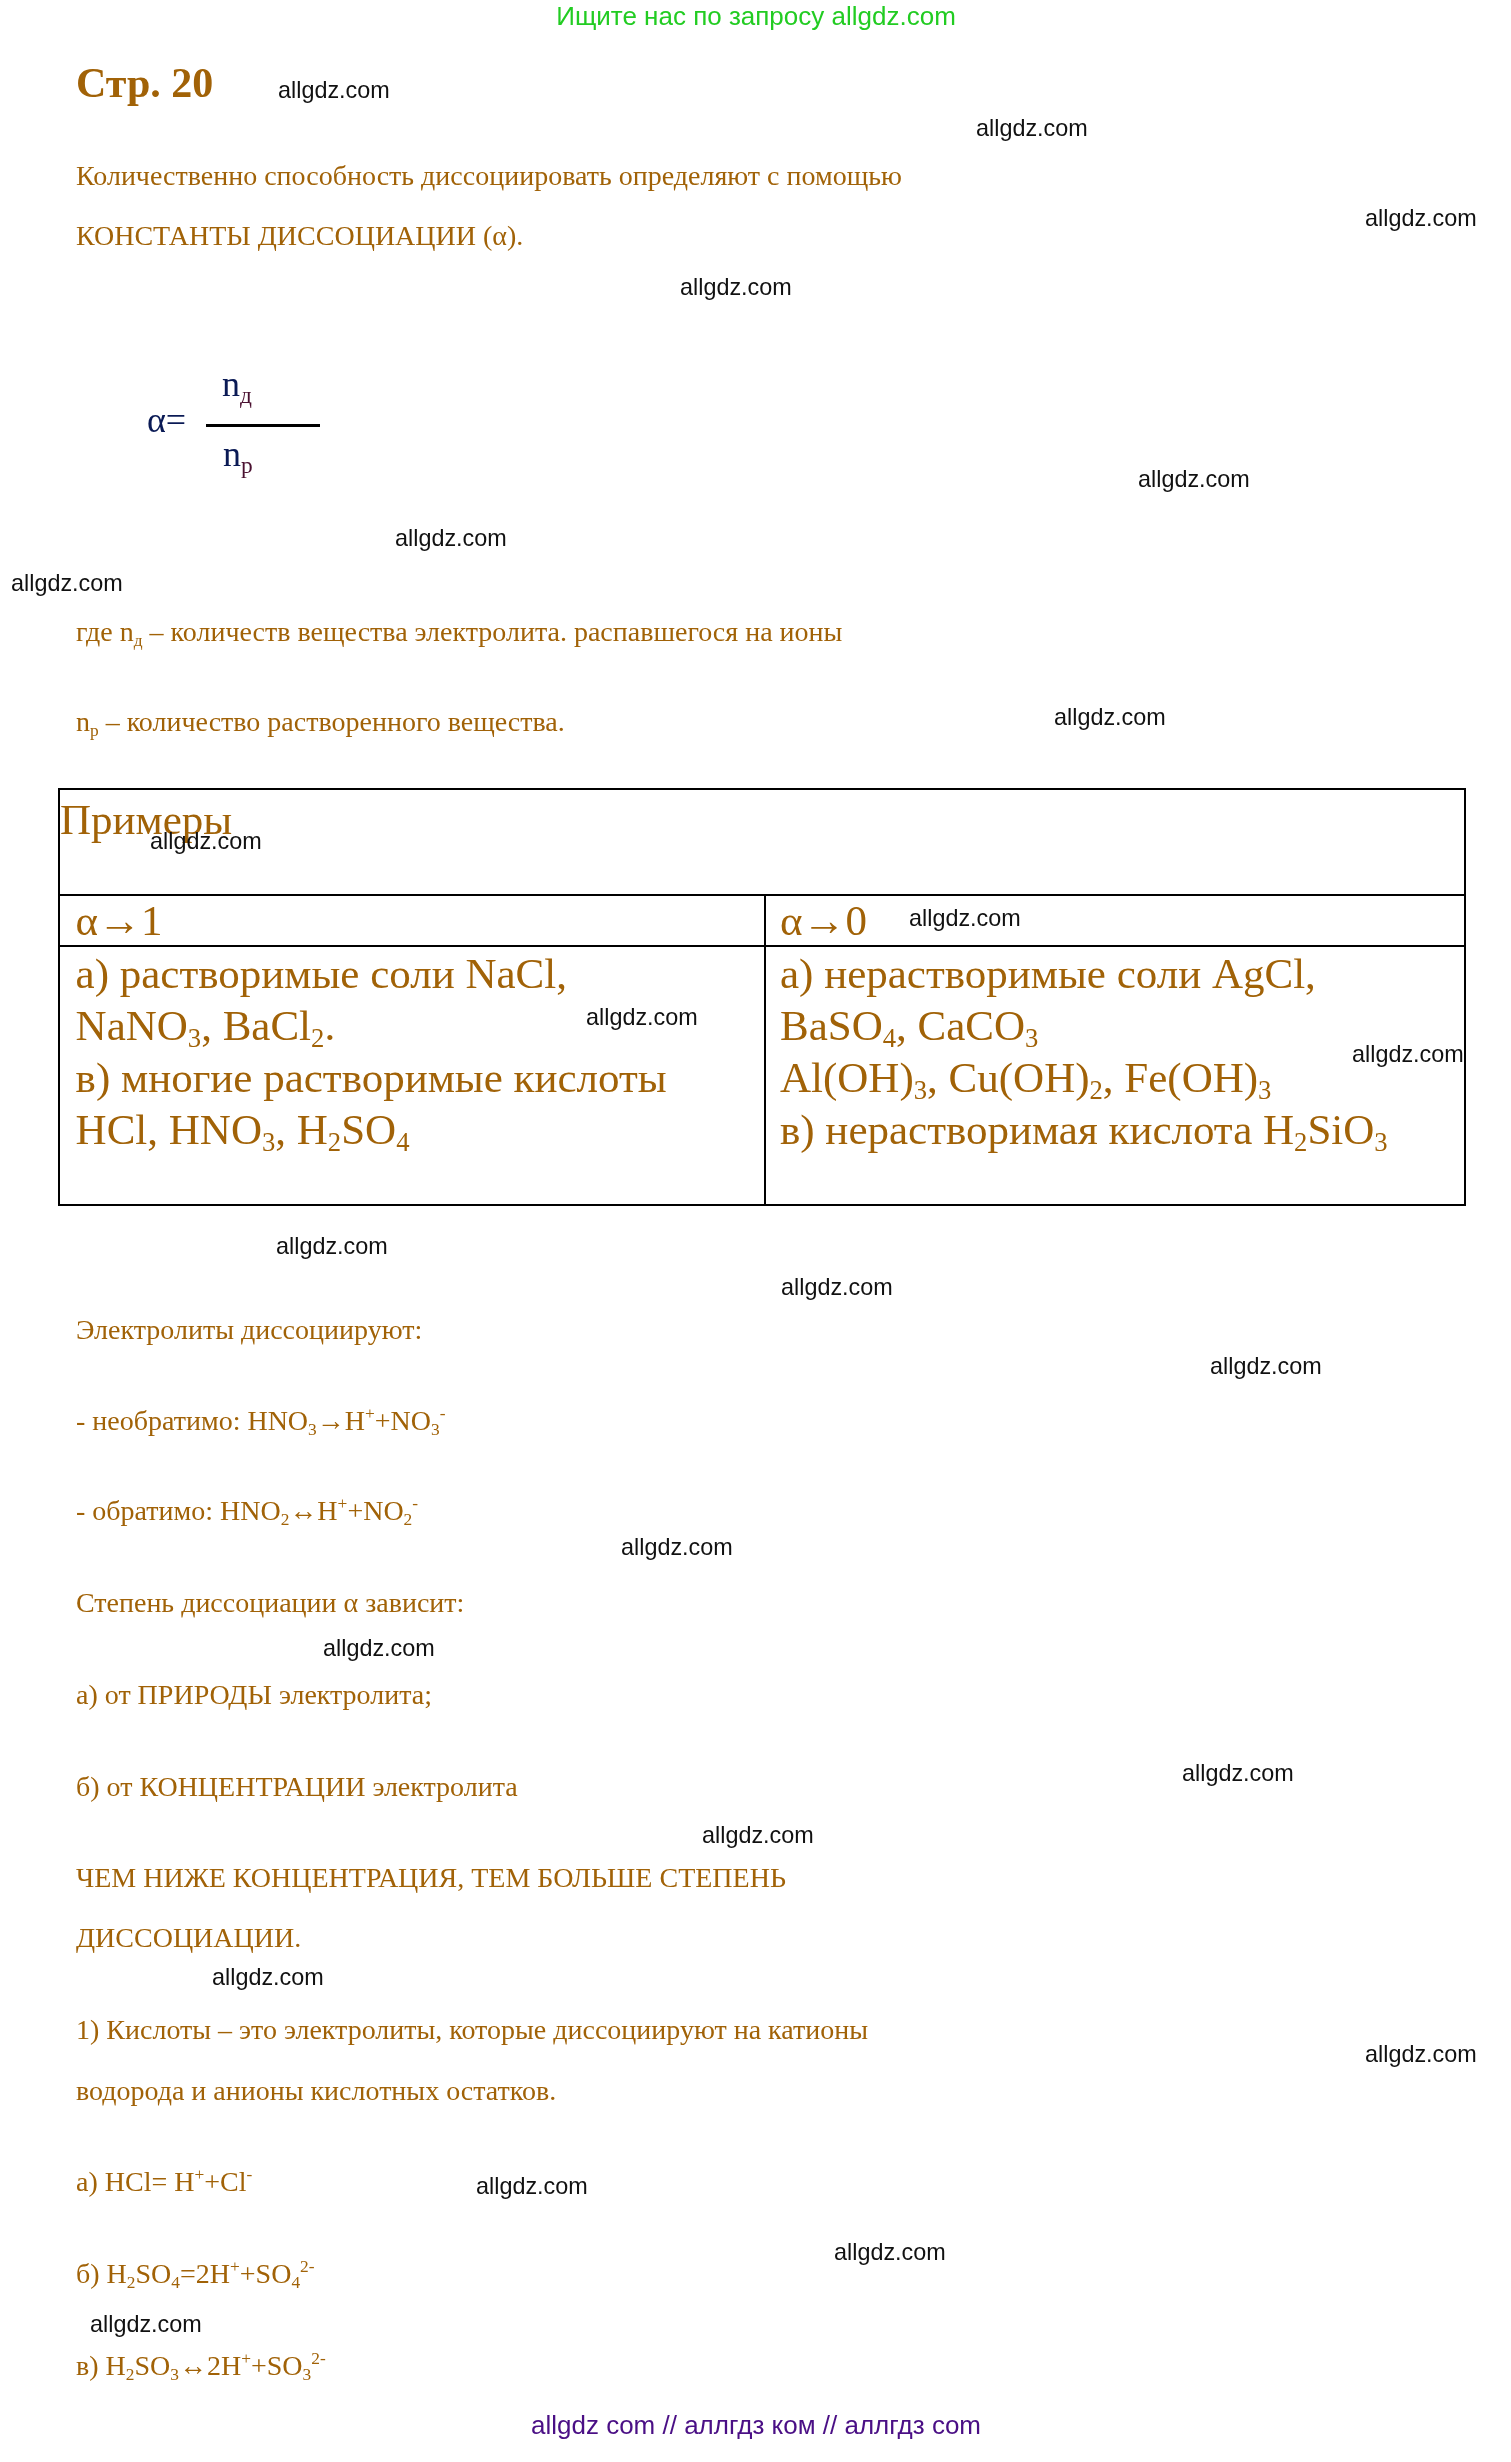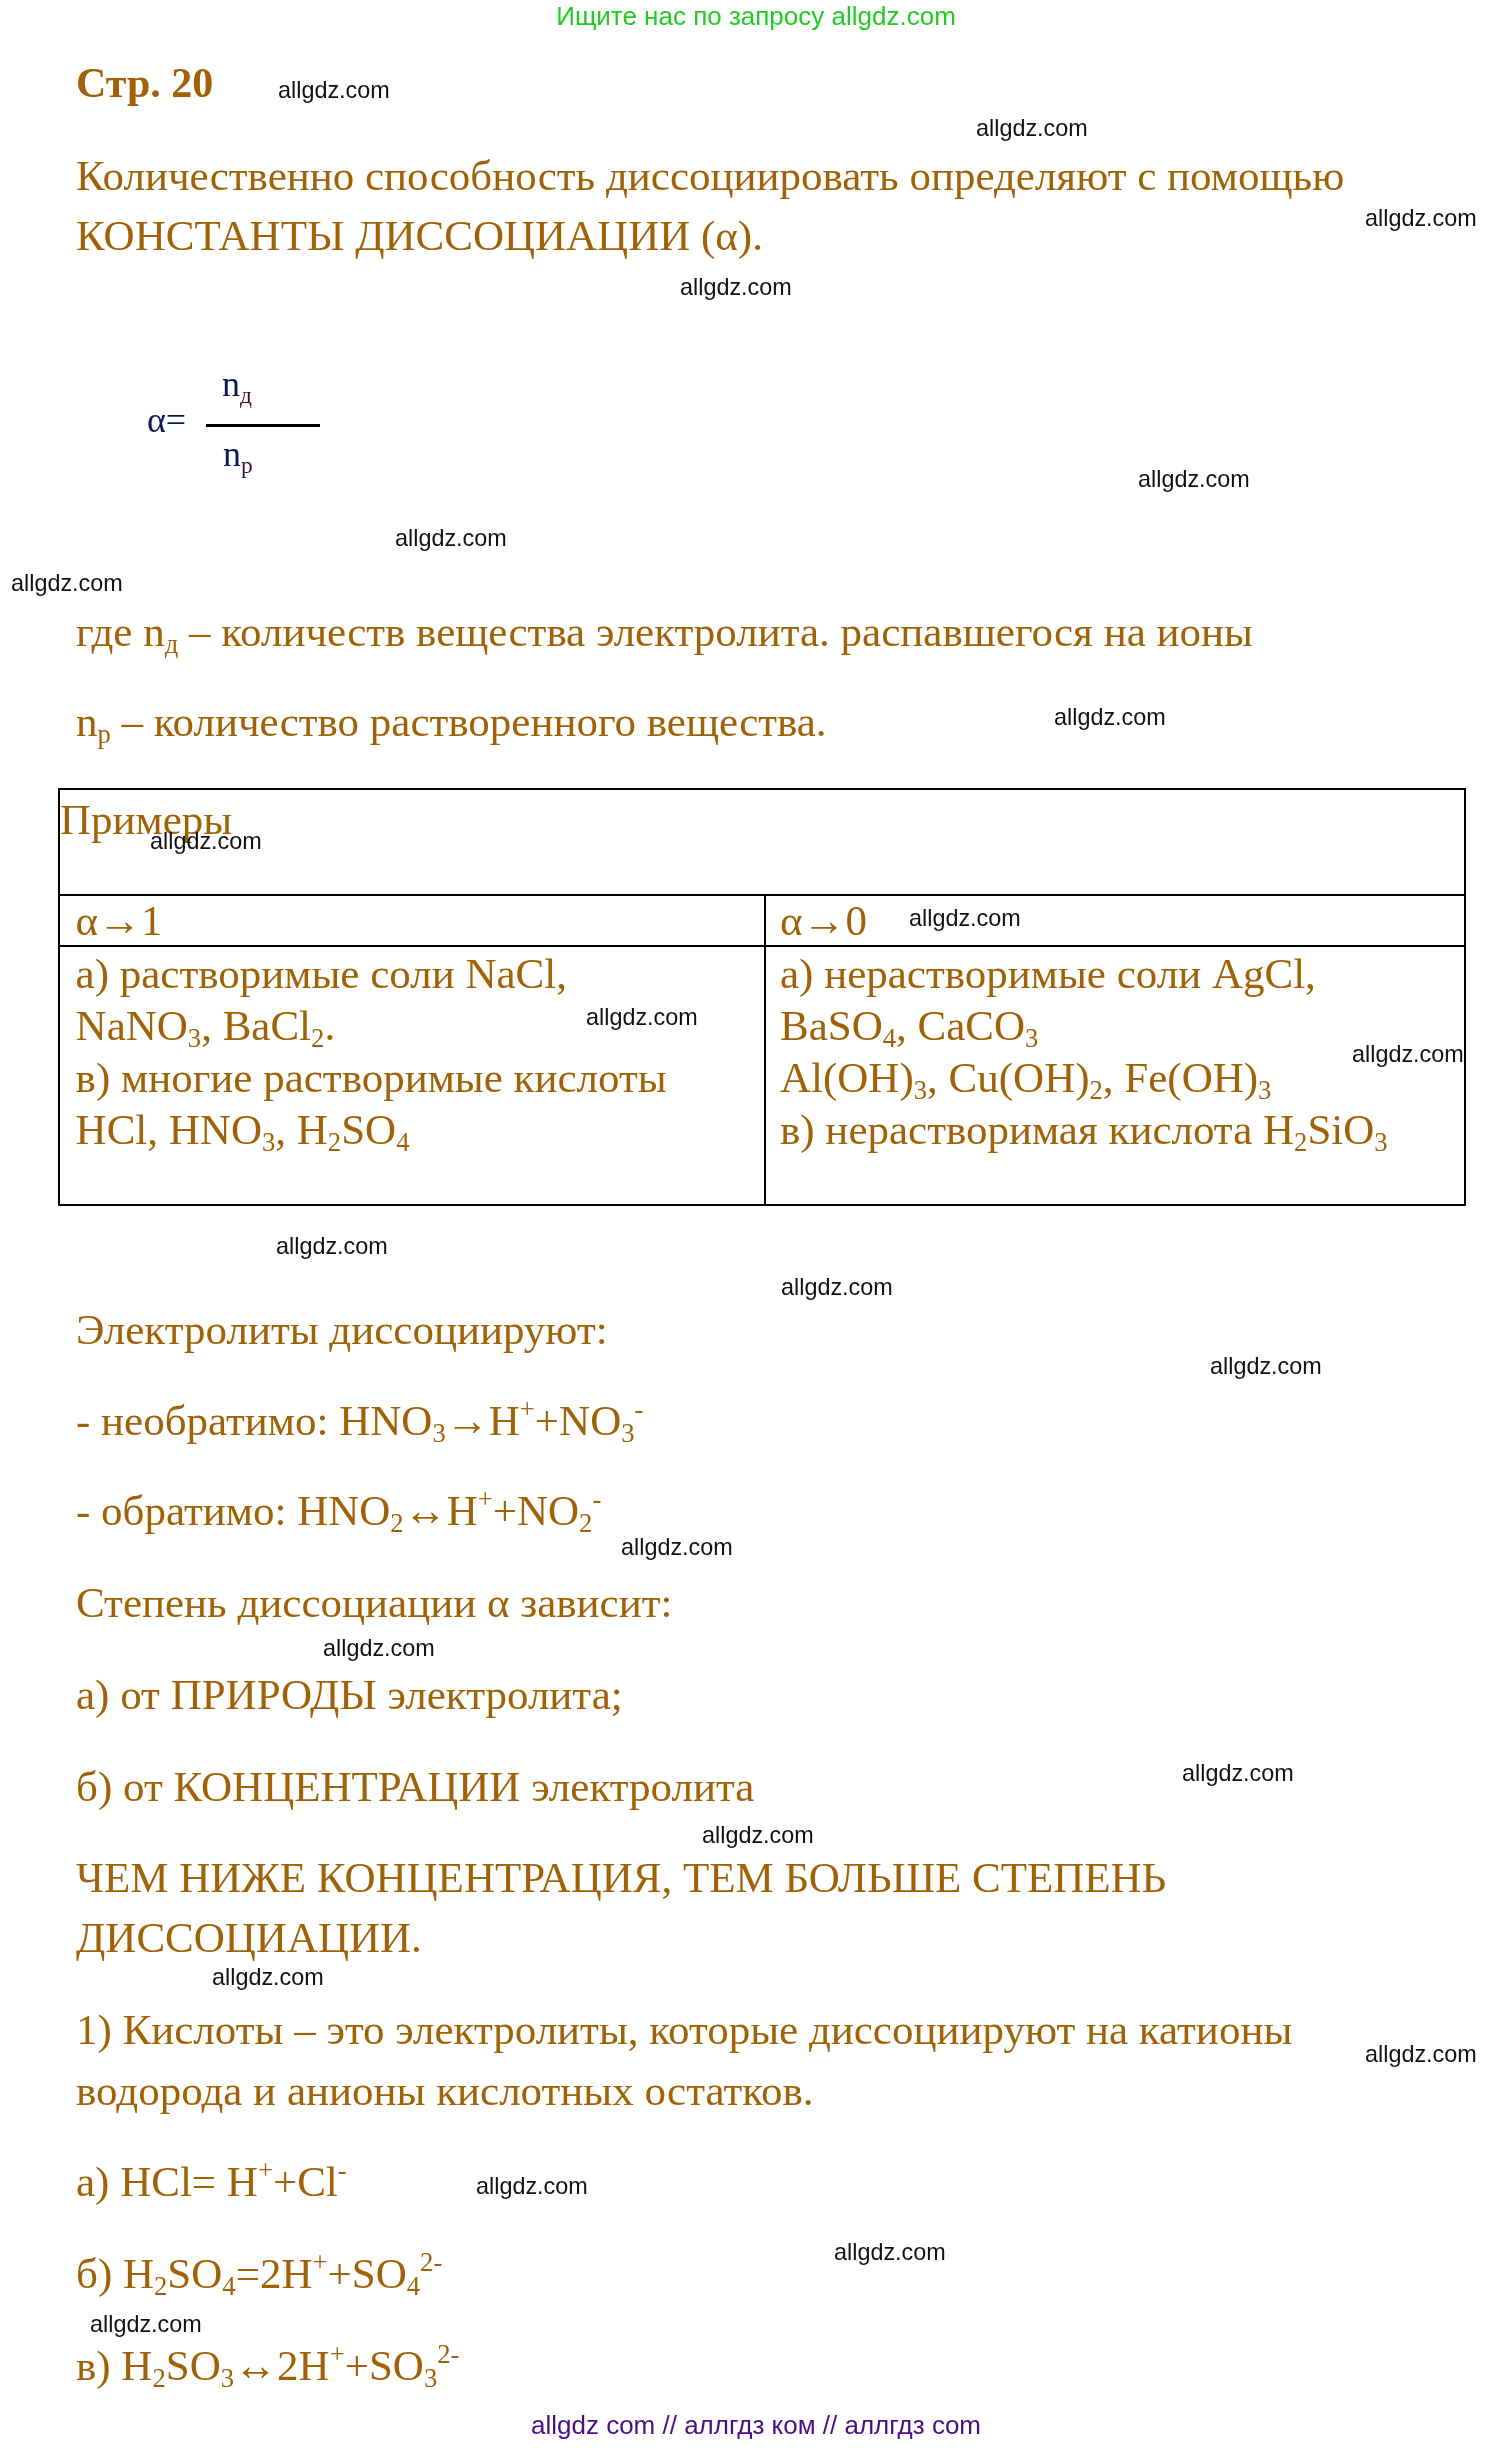--- a/index.html
+++ b/index.html
@@ -5,21 +5,21 @@
   html, body { margin: 0; padding: 0; background: #ffffff; }
   body { width: 1512px; height: 2462px; position: relative; overflow: hidden; }
   .serif { font-family: "Liberation Serif", "DejaVu Serif", serif; color: #a16207; }
   .sans  { font-family: "Liberation Sans", "DejaVu Sans", sans-serif; }
   .abs { position: absolute; white-space: nowrap; }
 
   .top-banner { left: 0; width: 1512px; top: 0; text-align: center; font-size: 26px; line-height: 33px; color: #22cc22; }
   .footer-banner { left: 0; width: 1512px; top: 2408px; text-align: center; font-size: 26px; line-height: 34px; color: #4a0f85; }
 
   .title { left: 76px; top: 58px; font-size: 42px; font-weight: bold; line-height: 50px; }
-  .body-line { font-size: 43px; line-height: 50px; }
+  .body-line { font-size: 28px; line-height: 50px; }
 
   .wm { font-size: 23.4px; line-height: 28px; color: #111; }
 
   
   .formula { left: 147px; top: 355px; width: 179px; height: 125px; }
   .formula .lhs { position: absolute; left: 0; top: 44px; font-size: 36px; color: #0a1a55; font-family: "Liberation Serif", serif; }
   .formula .bar { position: absolute; left: 59px; top: 69px; width: 114px; height: 3.1px; background: #000; }
   .formula .num { position: absolute; left: 75px; top: 7.8px; font-size: 36px; color: #0a1a55; font-family: "Liberation Serif", serif; }
   .formula .den { position: absolute; left: 76px; top: 78px; font-size: 36px; color: #0a1a55; font-family: "Liberation Serif", serif; }
   .formula sub { font-size: 23.4px; color: #4a1030; }

